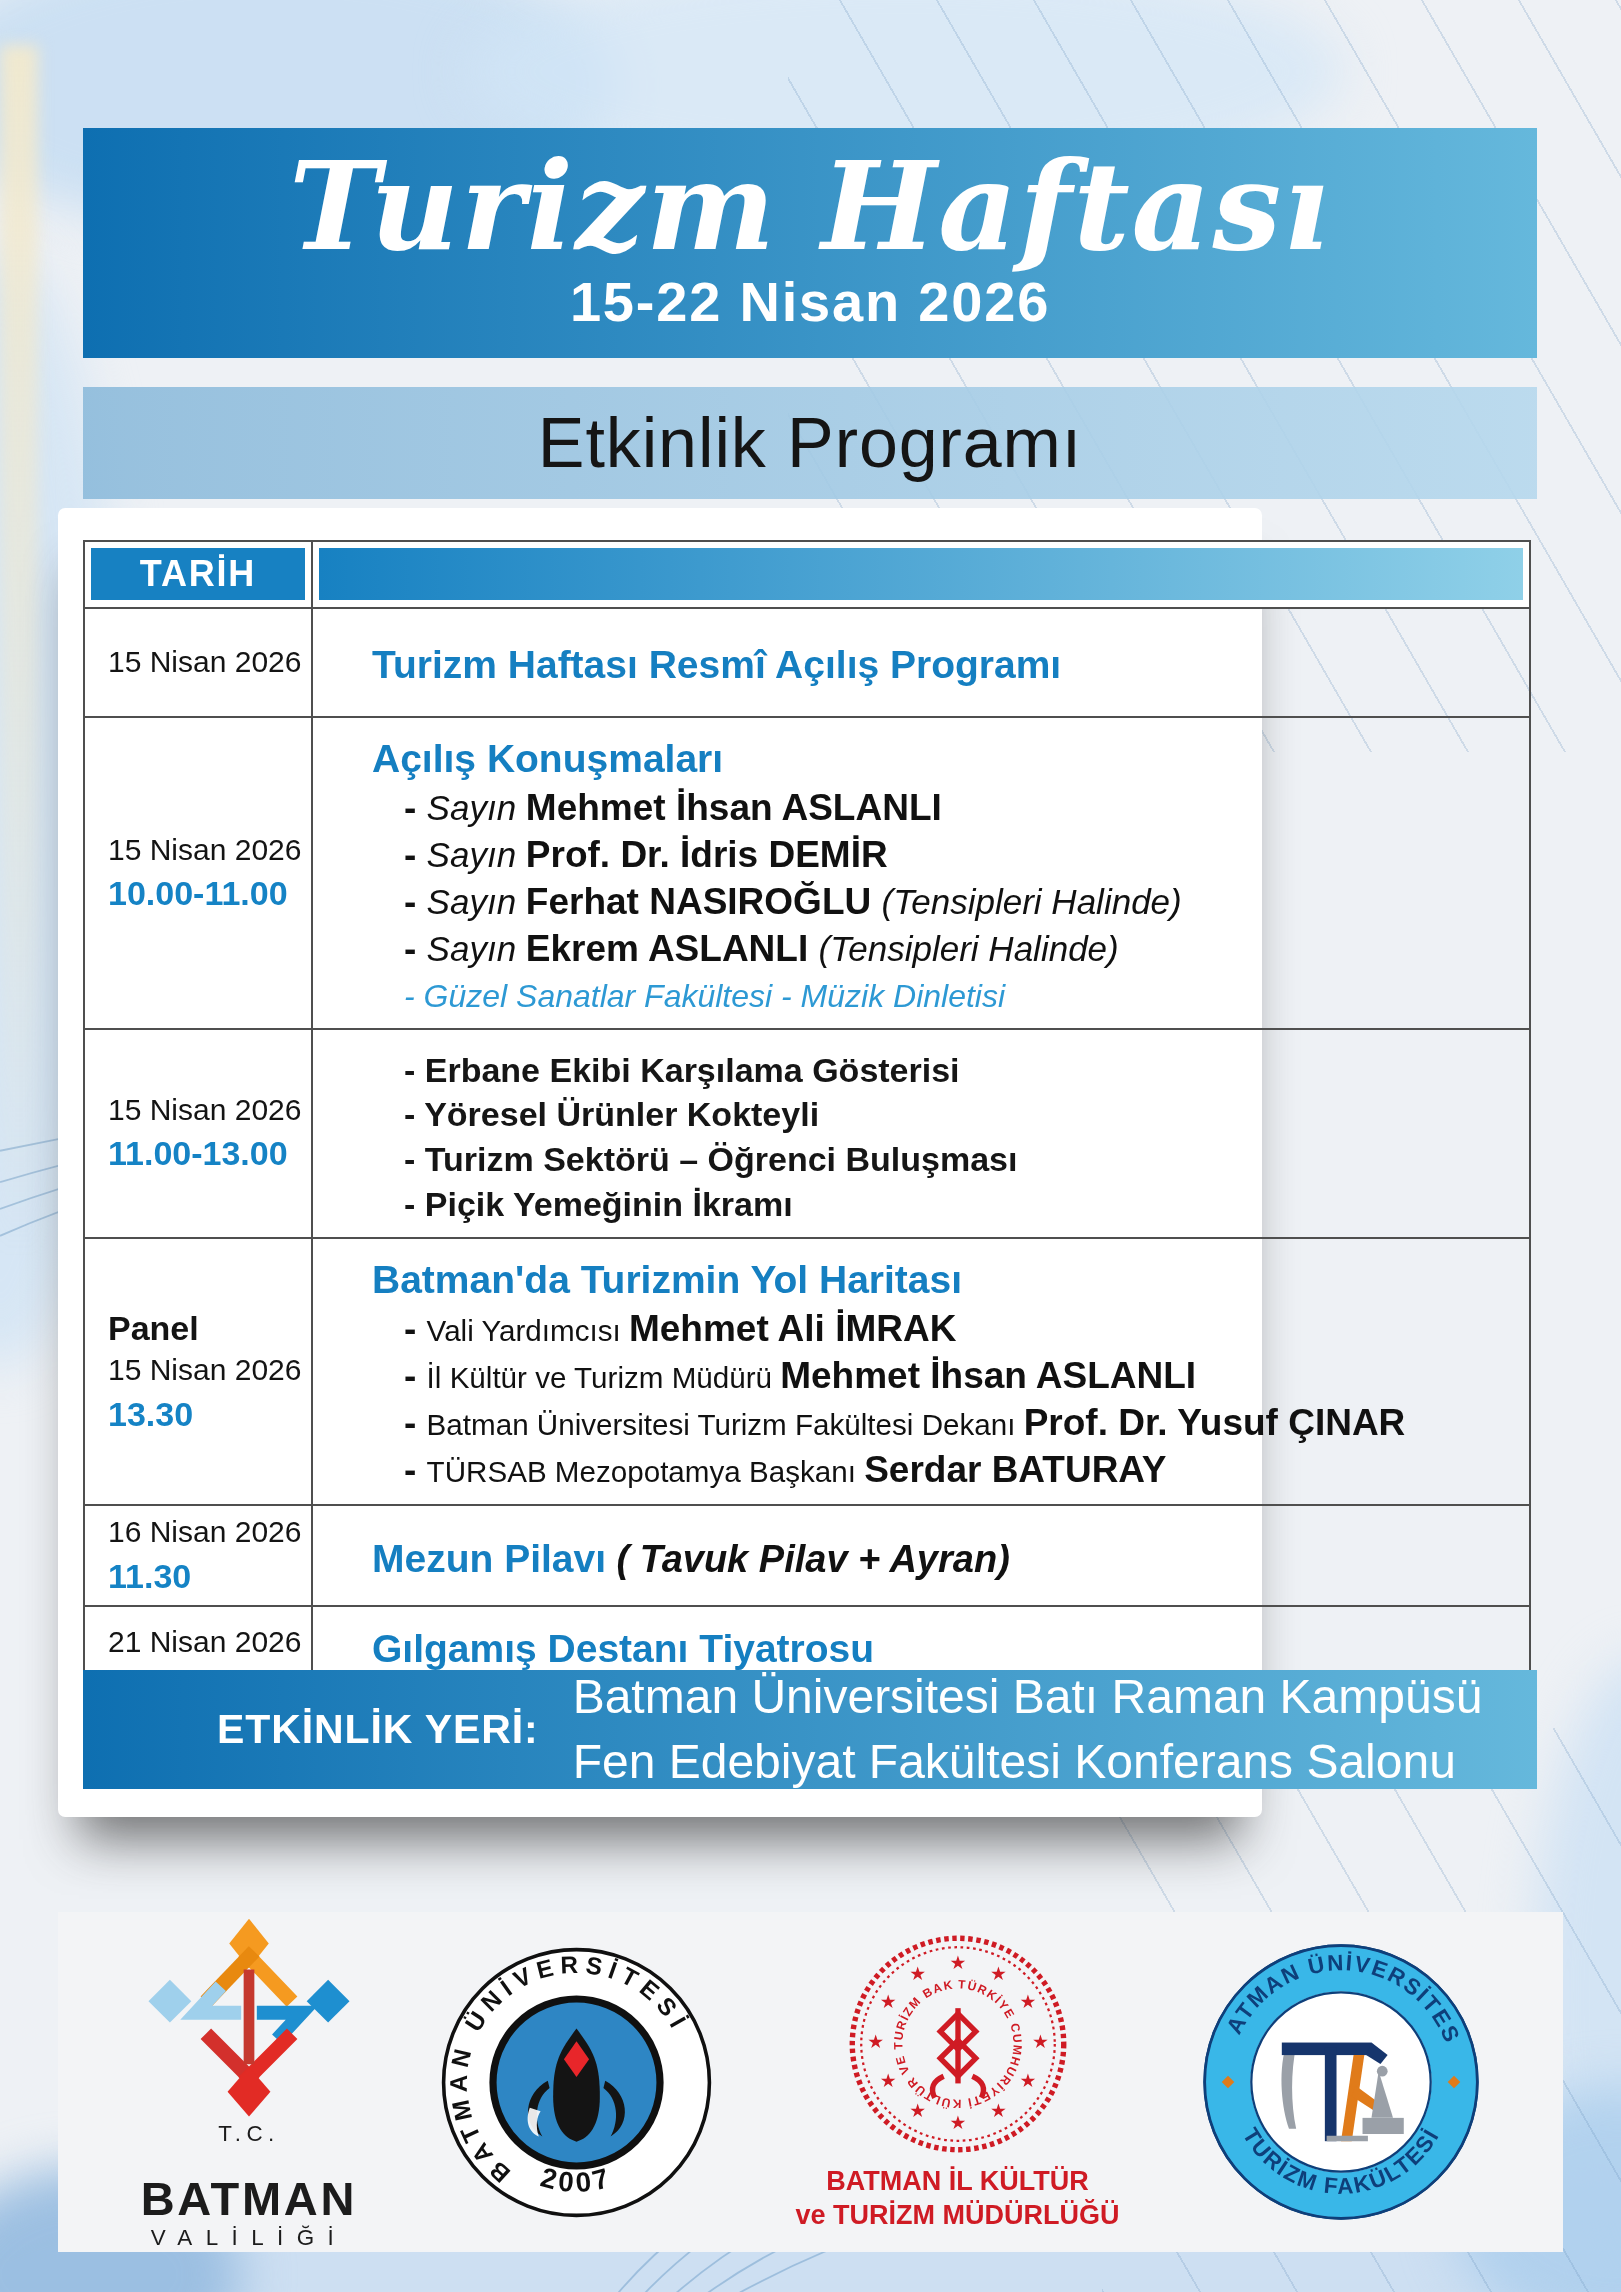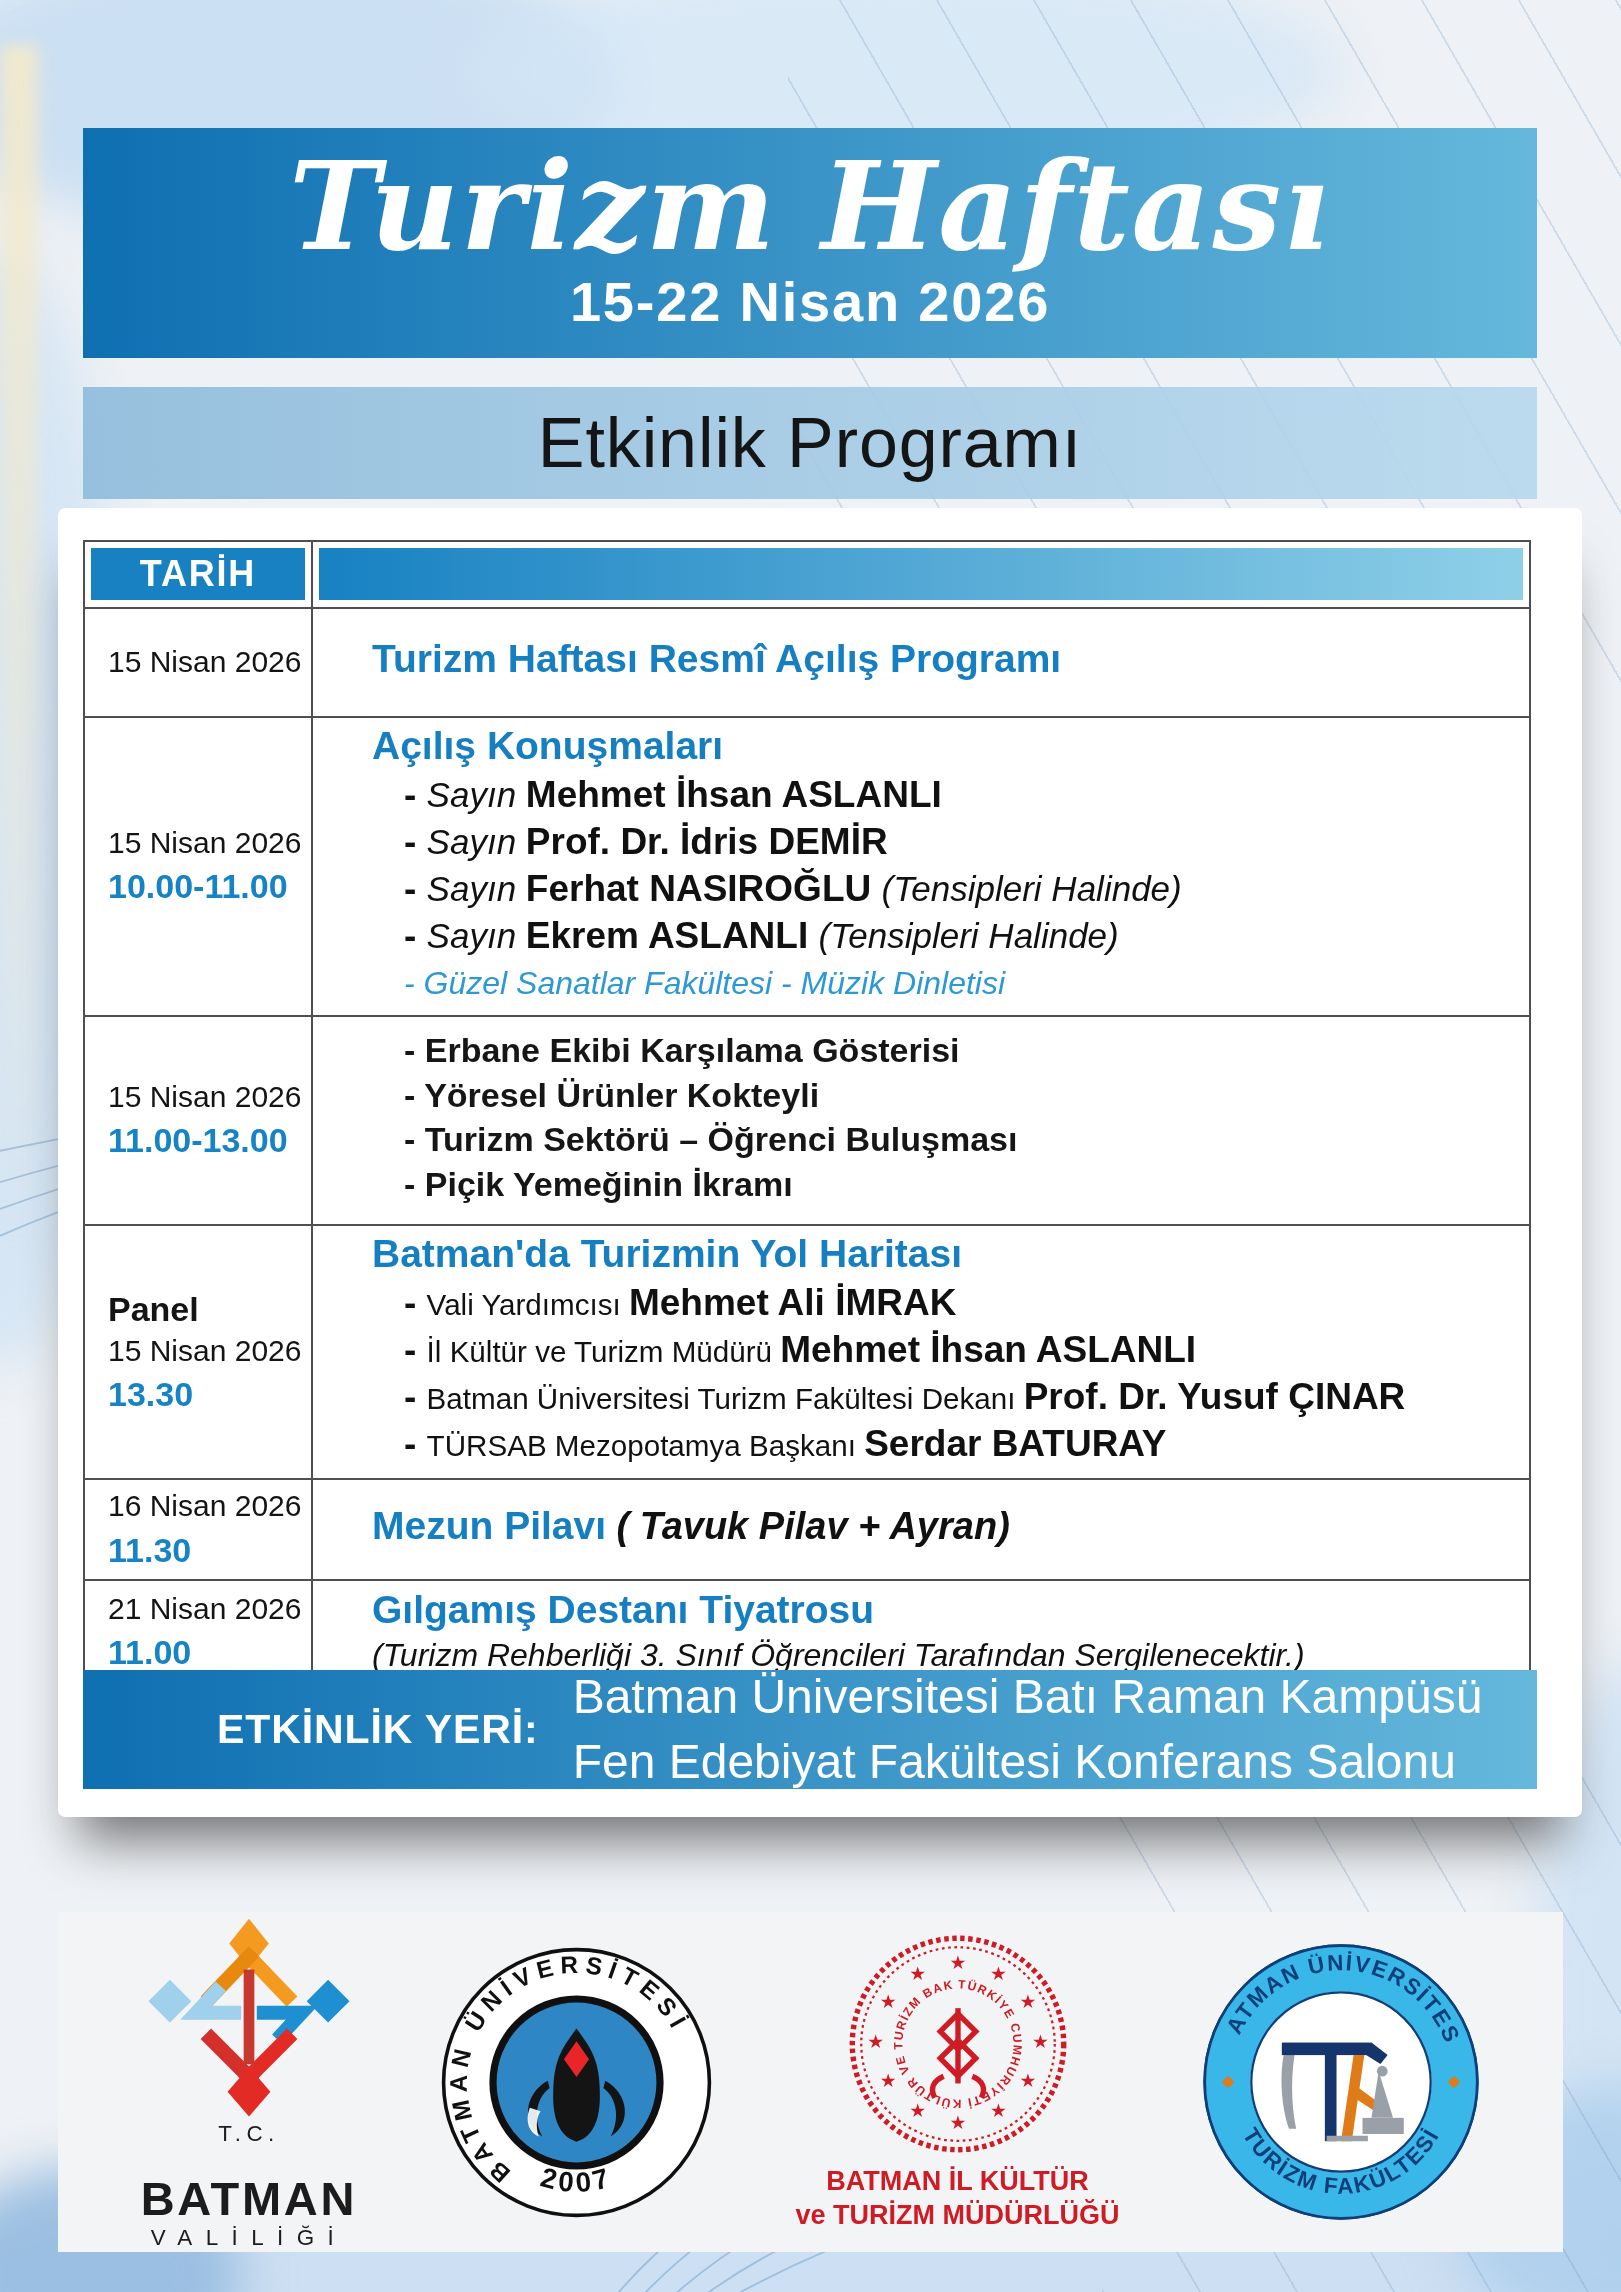--- a/index.html
+++ b/index.html
@@ -30,38 +30,38 @@
            display:flex;flex-direction:column;align-items:center;justify-content:center;}
   .main-title{font-family:"DejaVu Serif",serif;font-style:italic;font-weight:700;
               color:#ffffff;font-size:122px;line-height:1;margin-top:-7.2px;letter-spacing:1.8px;}
   .date-range{color:#ffffff;font-weight:700;font-size:56px;letter-spacing:1.8px;margin-top:1.8px;}
   .banner2{position:absolute;left:83px;top:387px;width:1454px;height:112px;
            background:linear-gradient(90deg,rgba(141,187,219,.9),rgba(182,216,237,.9));
            display:flex;align-items:center;justify-content:center;}
   .subtitle{color:#151515;font-weight:400;font-size:70px;letter-spacing:0.9px;text-align:center;}
 
   
-  .card{position:absolute;left:58px;top:508px;width:1524px;height:1309px;background:#ffffff;
+  .card{position:absolute;left:58px;top:508px;width:1204px;height:1309px;background:#ffffff;
         border-radius:7.2px;box-shadow:0 43px 49px -19.7px rgba(45,45,45,.65);}
   table.prog{border-collapse:collapse;table-layout:fixed;width:1446px;margin:32px 0 0 25px;}
   table.prog col.c1{width:228px;} table.prog col.c2{width:1218px;}
   table.prog th,table.prog td{border:2.7px solid #4f4f4f;vertical-align:middle;}
   table.prog th{padding:6.3px;background:#ffffff;}
   .hbox{height:52px;display:flex;align-items:center;justify-content:center;}
   .hbox.solid{background:#1781c2;}
   .hbox.grad{background:linear-gradient(90deg,#1781c2,#8fd0e8);}
   .hbox span{color:#fff;font-weight:700;font-size:36px;letter-spacing:1.8px;}
   tbody tr:nth-child(1){height:109px;} tbody tr:nth-child(2){height:264px;}
   tbody tr:nth-child(3){height:209px;} tbody tr:nth-child(4){height:253px;}
   tbody tr:nth-child(5){height:101px;} tbody tr:nth-child(6){height:103px;}
   td.datecell{padding:7.2px 7.2px 7.2px 23px;}
   .dlabel{font-weight:700;font-size:34px;color:#141414;margin-bottom:5.4px;}
   .ddate{font-size:30px;color:#141414;}
   .dtime{font-weight:700;font-size:34px;color:#1583c5;margin-top:7.2px;}
-  td.contentcell{padding:3px 18px 9px 59px;}
+  td.contentcell{padding:16px 18px 9px 59px;}
   .ctitle{color:#157fc1;font-weight:700;font-size:39px;line-height:1.15;margin:3.6px 0;}
   .citem{margin:2.7px 0 2.7px 32px;line-height:1.2;font-size:35px;color:#161616;}
   .seg-b{font-weight:700;font-size:37px;color:#111;}
   .seg-i{font-style:italic;font-size:35px;color:#111;}
   .seg-r{font-size:29.6px;color:#111;}
   .seg-p{font-weight:600;font-size:34px;color:#161616;}
   .seg-bi{color:#2d99d4;font-style:italic;font-weight:500;font-size:32px;}
   .seg-ti{color:#111;font-style:italic;font-weight:600;font-size:38px;}
   .csub{font-style:italic;font-weight:500;font-size:32px;color:#111;margin-top:3.6px;line-height:1.2;}
 

